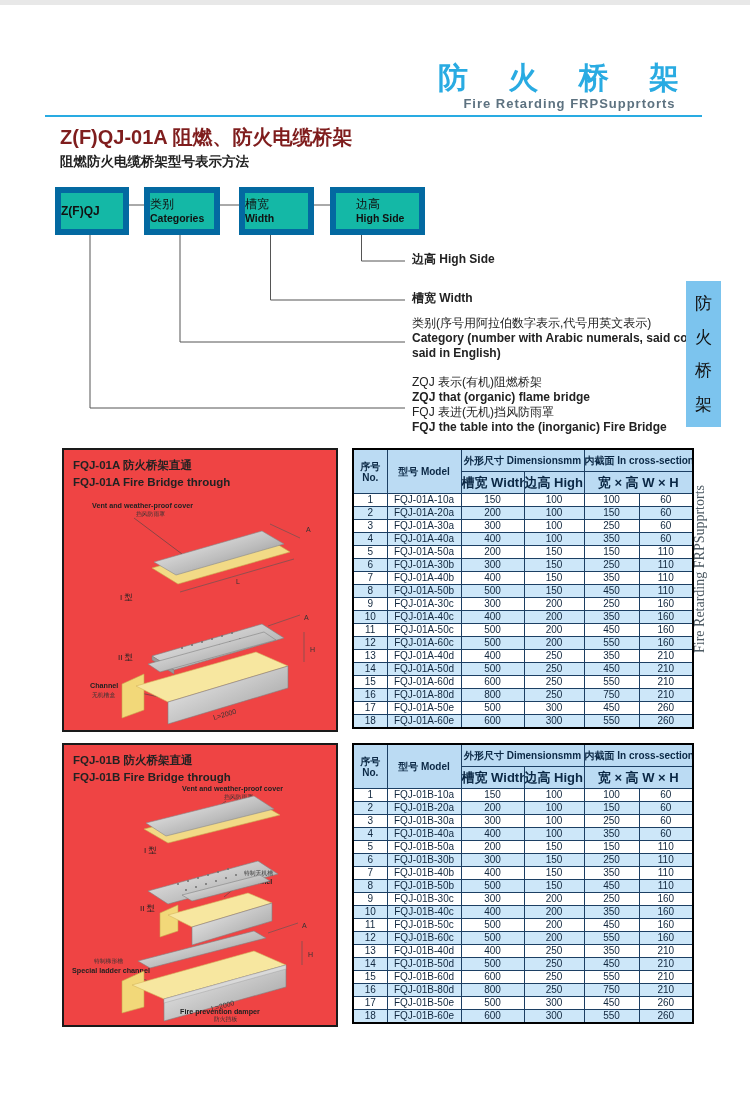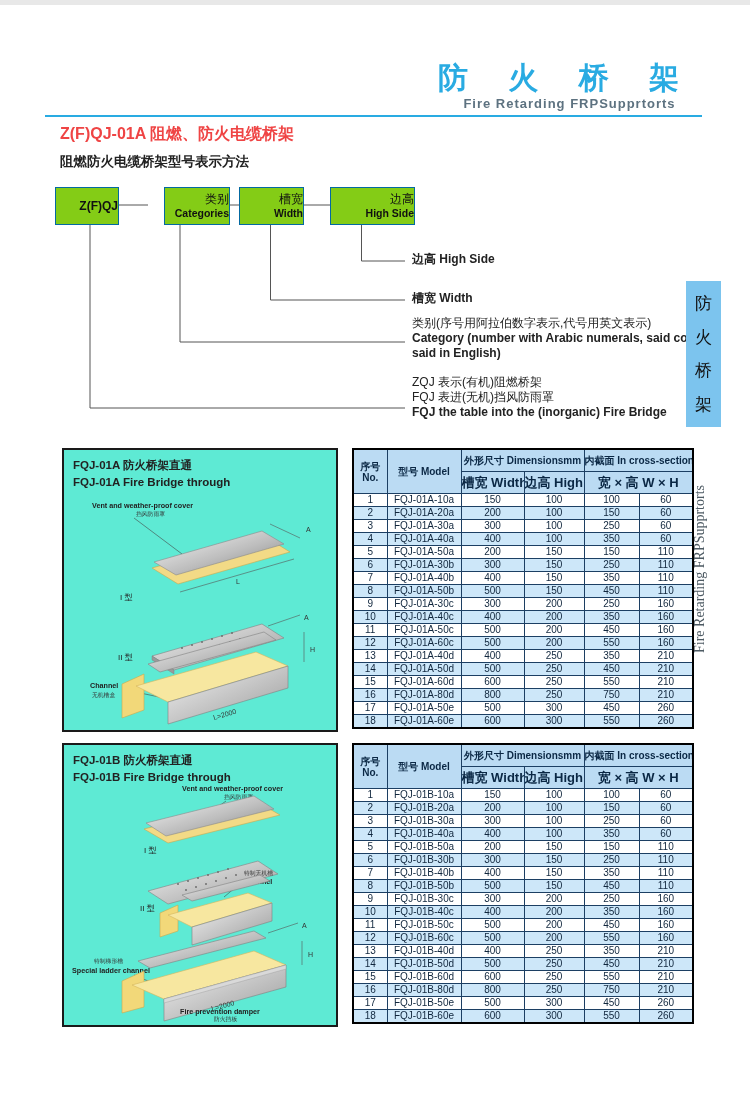--- a/index.html
+++ b/index.html
@@ -6,51 +6,51 @@
   .page{position:relative;width:750px;height:1100px;background:#ffffff;margin:5px auto;
         font-family:"Liberation Sans",sans-serif;color:#111;overflow:hidden;}
 
   
   .brand{position:absolute;top:58px;right:55px;text-align:center;}
   .brand-cn{font-size:30px;font-weight:bold;color:#29ABE2;letter-spacing:16px;white-space:nowrap;line-height:1;}
   .brand-en{font-size:13px;font-weight:bold;color:#5d7280;letter-spacing:1px;margin-top:3px;margin-right:-6px;}
   .brand-rule{position:absolute;top:110px;left:45px;width:657px;height:2px;background:#29ABE2;}
 
   
-  .heading{position:absolute;top:119px;left:60px;font-size:16px;font-weight:bold;color:#ef4444;}
+  .heading{position:absolute;top:119px;left:60px;font-size:20px;font-weight:bold;color:#7f1d1d;}
   .subheading{position:absolute;top:148px;left:60px;font-size:13.5px;font-weight:bold;color:#222;}
 
   
-  .fbox{position:absolute;top:182px;height:36px;border:1px solid #0369a1;background:#84cc16;
-        display:flex;flex-direction:column;justify-content:center;text-align:right;line-height:1.25;}
+  .fbox{position:absolute;top:182px;height:36px;border:6px solid #0369a1;background:#14b8a6;
+        display:flex;flex-direction:column;justify-content:center;text-align:left;line-height:1.25;}
   .fbox .cn{font-size:12px;}
   .fbox .en{font-size:10.5px;font-weight:bold;}
   .fbox-1{left:55px;width:62px;font-size:12px;font-weight:bold;}
-  .fbox-2{left:164px;width:64px;}
+  .fbox-2{left:144px;width:64px;}
   .fbox-3{left:239px;width:63px;}
   .fbox-4{left:330px;width:63px;padding-left:20px;}
   .flow-svg{position:absolute;left:0;top:175px;width:460px;height:270px;}
 
   .flabel{position:absolute;font-size:12px;line-height:15px;color:#222;white-space:nowrap;}
   .flabel b{font-weight:bold;}
   .lab-high{left:412px;top:247px;}
   .lab-width{left:412px;top:286px;}
   .lab-cat{left:412px;top:311px;}
   .lab-zqj{left:412px;top:370px;}
 
   
   .side-box{position:absolute;left:686px;top:276px;width:35px;height:146px;background:#7CC4EE;
             display:flex;flex-direction:column;align-items:center;justify-content:space-evenly;
             font-size:17px;color:#111;}
   .side-en{position:absolute;left:692px;top:648px;width:230px;transform:rotate(-90deg);
            transform-origin:0 0;font-family:"Liberation Serif",serif;font-size:14px;color:#4d5a63;
            white-space:nowrap;}
 
   
-  .panel{position:absolute;left:62px;width:272px;height:280px;border:2px solid #1a1a1a;background:#5eead4;}
+  .panel{position:absolute;left:62px;width:272px;height:280px;border:2px solid #1a1a1a;background:#ef4444;}
   .panel-a{top:443px;}
   .panel-b{top:738px;}
   .panel-title{padding:7px 0 0 9px;font-size:11.5px;font-weight:bold;line-height:1.45;color:#222;}
   .panel svg{position:absolute;left:0;bottom:2px;}
   .dimtxt{font-size:7px;fill:#333;}
   .lbl-en{font-size:7.2px;font-weight:bold;fill:#222;}
   .lbl-cn{font-size:5.8px;fill:#333;}
   .lbl-type{font-size:8px;fill:#222;}
   .leader{stroke:#444;stroke-width:0.6;fill:none;}
   .dimline{stroke:#555;stroke-width:0.6;fill:none;}
@@ -116,20 +116,21 @@
   <div class="flabel lab-width">
     <b>槽宽 Width</b>
   </div>
   <div class="flabel lab-cat">
     <div>类别(序号用阿拉伯数字表示,代号用英文表示)</div>
     <div><b>Category   (number with Arabic numerals, said code,</b></div>
     <div><b>said in English)</b></div>
   </div>
   <div class="flabel lab-zqj">
     <div>ZQJ 表示(有机)阻燃桥架</div>
+    <div><b>ZQJ that (organic) flame bridge</b></div>
     <div>FQJ 表进(无机)挡风防雨罩</div>
     <div><b>FQJ the table into the (inorganic) Fire Bridge</b></div>
   </div>
 
   <div class="side-box">
     <span>防</span>
     <span>火</span>
     <span>桥</span>
     <span>架</span>
   </div>

